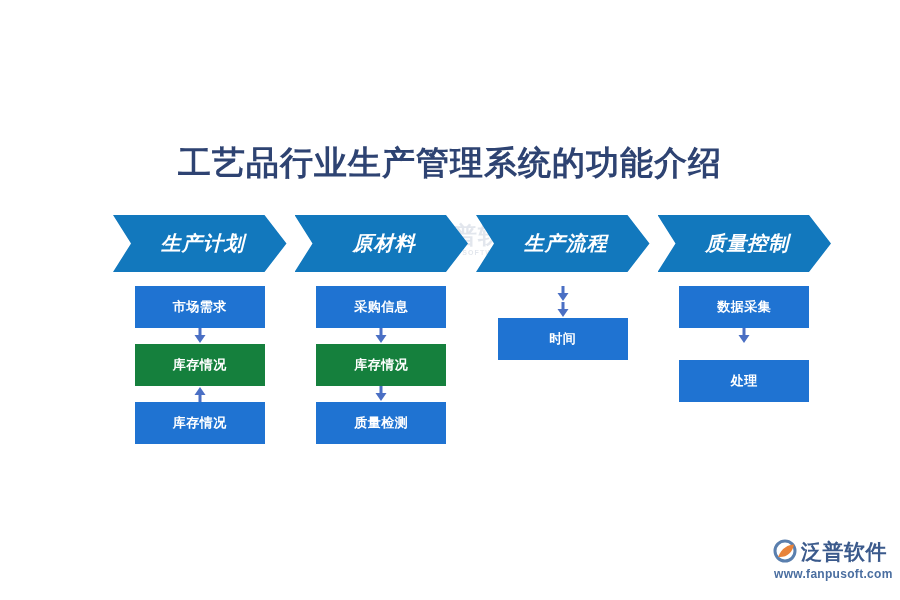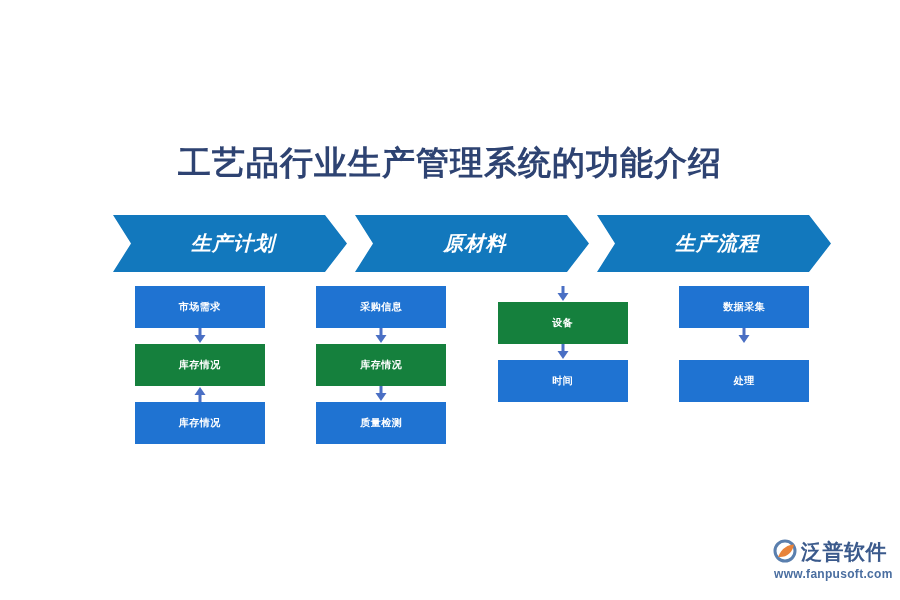--- a/index.html
+++ b/index.html
@@ -121,21 +121,21 @@
     align-items: center;
   }
 
   .node {
     width: 130px;
     height: 42px;
     display: flex;
     align-items: center;
     justify-content: center;
     color: #ffffff;
-    font-size: 10px;
+    font-size: 13px;
     font-weight: 700;
     letter-spacing: 0.5px;
     white-space: nowrap;
   }
   .node.blue { background: #1f73d2; }
   .node.teal { background: #15803d; }
 
   
   .connector {
     height: 16px;
@@ -207,20 +207,23 @@
   <div class="stage-row">
     <div class="stage">
       <span class="stage-label">生产计划</span>
     </div>
     <div class="stage">
       <span class="stage-label">原材料</span>
     </div>
     <div class="stage">
       <span class="stage-label">生产流程</span>
     </div>
+    <div class="stage">
+      <span class="stage-label">质量控制</span>
+    </div>
   </div>
 
   <div class="columns">
 
     <div class="column">
       <div class="node blue">市场需求</div>
       <div class="connector">
         <svg width="14" height="16" viewBox="0 0 14 16">
           <rect x="5.5" y="0" width="3" height="8" fill="#4a6fc4"></rect>
           <polygon points="1.5,7 12.5,7 7,15" fill="#4a6fc4"></polygon>
@@ -254,21 +257,20 @@
       <div class="node blue">质量检测</div>
     </div>
 
     <div class="column">
       <div class="connector">
         <svg width="14" height="16" viewBox="0 0 14 16">
           <rect x="5.5" y="0" width="3" height="8" fill="#4a6fc4"></rect>
           <polygon points="1.5,7 12.5,7 7,15" fill="#4a6fc4"></polygon>
         </svg>
       </div>
-      <div class="node teal">设备</div>
       <div class="connector">
         <svg width="14" height="16" viewBox="0 0 14 16">
           <rect x="5.5" y="0" width="3" height="8" fill="#4a6fc4"></rect>
           <polygon points="1.5,7 12.5,7 7,15" fill="#4a6fc4"></polygon>
         </svg>
       </div>
       <div class="node blue">时间</div>
     </div>
 
     <div class="column">

